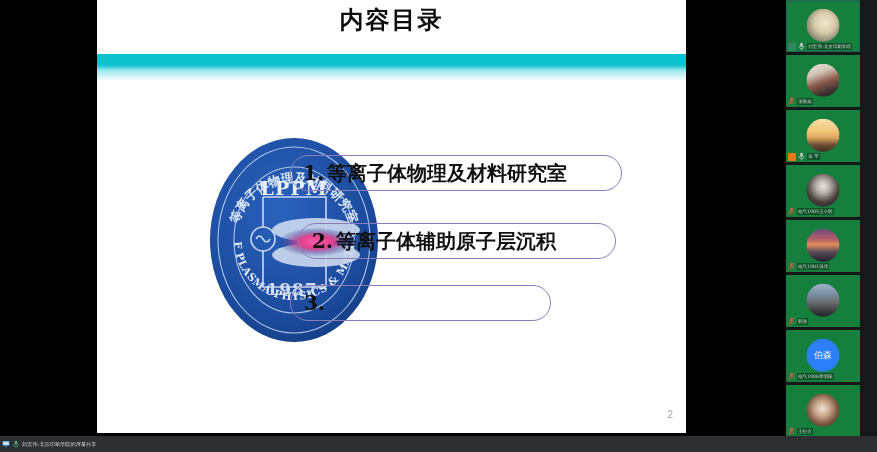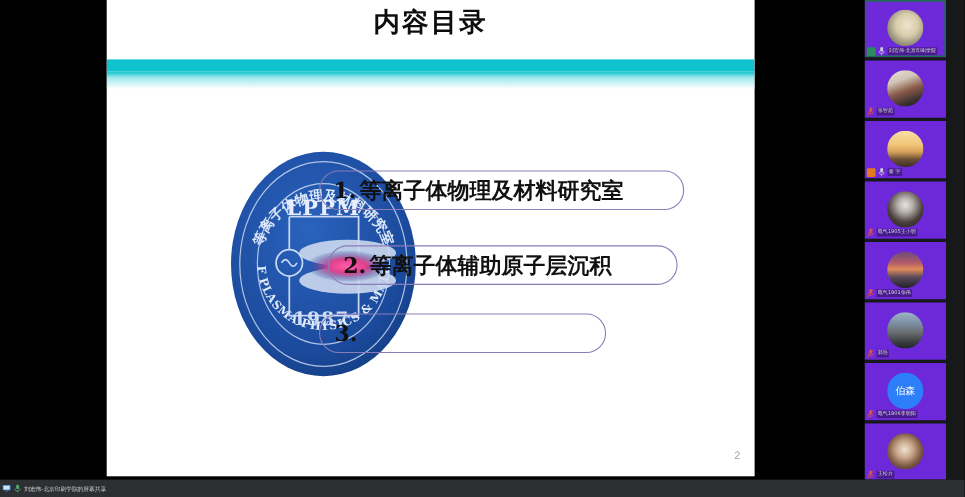--- a/index.html
+++ b/index.html
@@ -100,21 +100,21 @@
   .video-strip {
     position: absolute;
     right: 0; top: 0;
     width: 91px; height: 436px;
     background: #17181a;
     overflow: hidden;
   }
   .vtile {
     position: relative;
     width: 74px; height: 52px;
-    background: #6d28d9;
+    background: #15803d;
     margin-bottom: 3px;
     overflow: hidden;
   }
   .vtile.active { box-shadow: inset 0 0 0 1.5px #1f6b52; }
   .vtile .avatar {
     position: absolute;
     left: 50%; top: 50%;
     transform: translate(-50%, -52%);
     width: 33px; height: 33px;
     border-radius: 50%;

